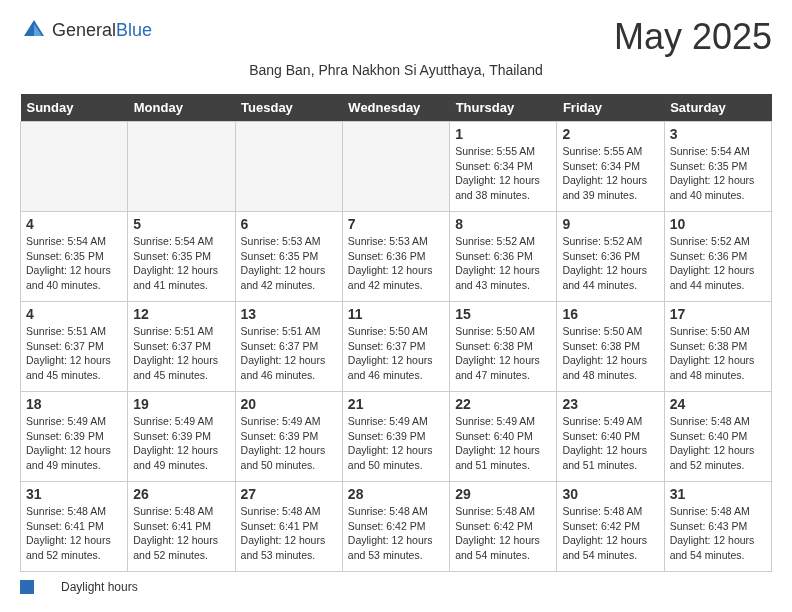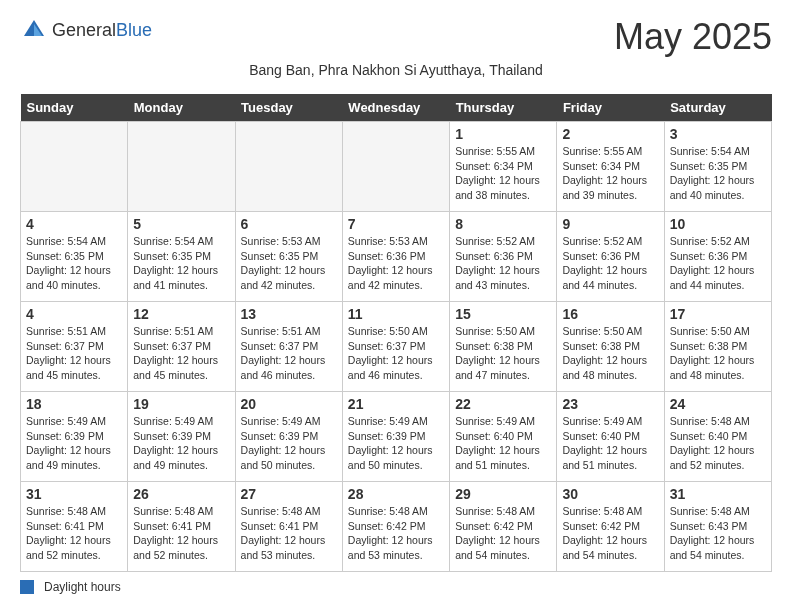--- a/index.html
+++ b/index.html
@@ -80,21 +80,21 @@
     }
     .day-info {
       font-size: 10.5px;
       color: #333;
       line-height: 1.4;
     }
     .footer-row {
       margin-top: 8px;
       display: flex;
       align-items: center;
-      gap: 10px;
+      gap: 27px;
     }
     .legend-box {
       width: 14px;
       height: 14px;
       background: #2a6db5;
       display: inline-block;
     }
     .legend-text {
       font-size: 12px;
       color: #333;

